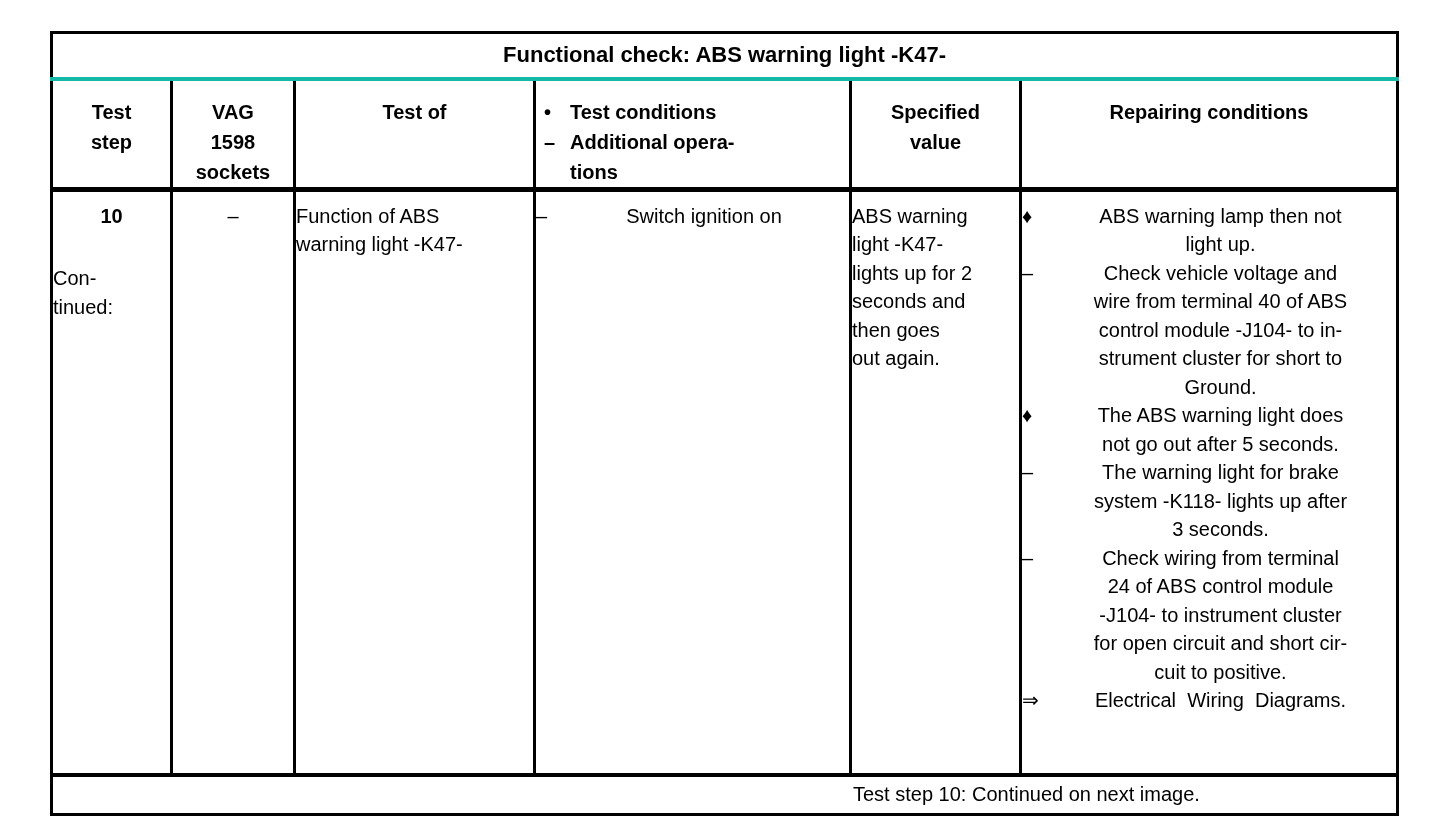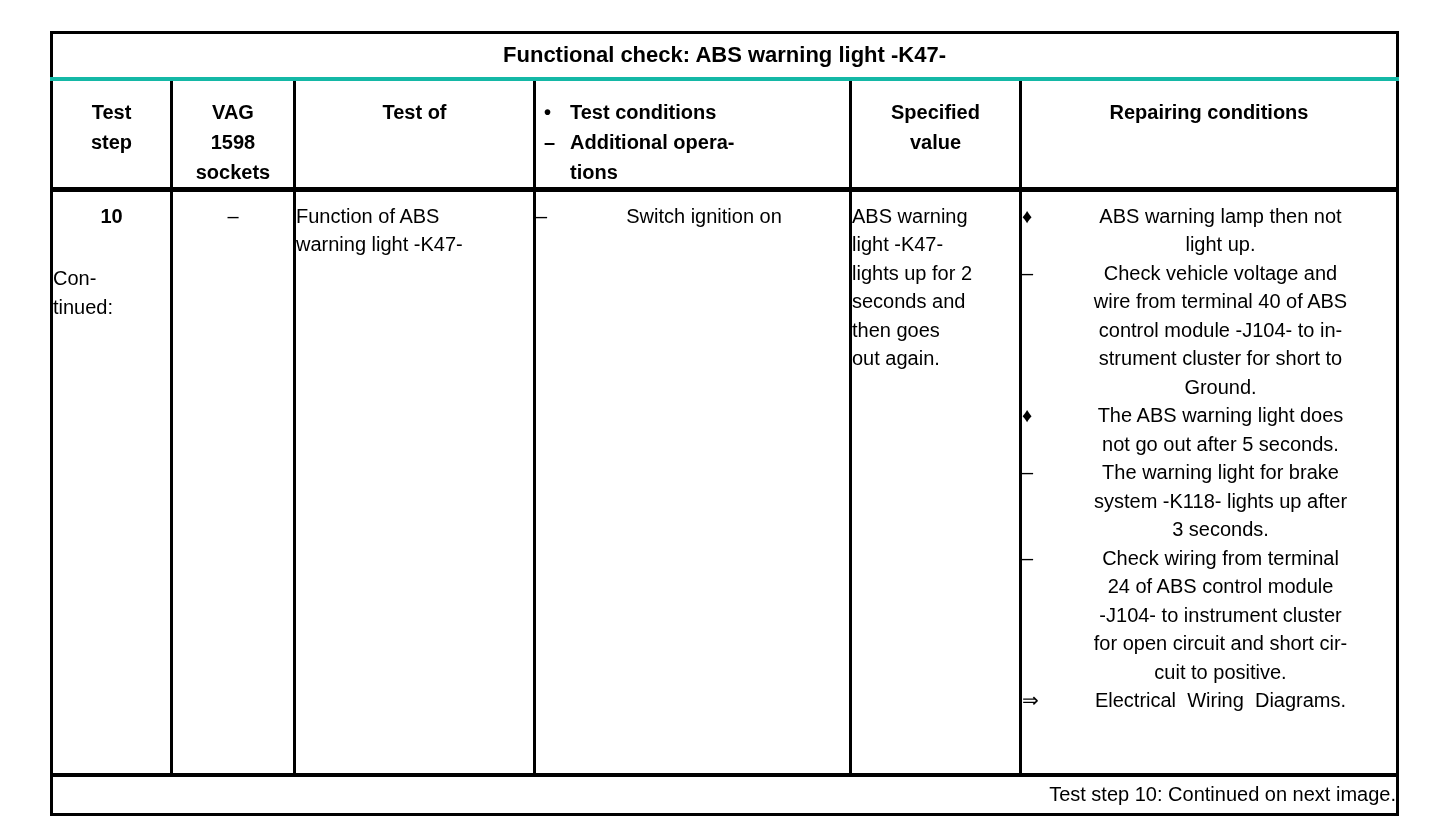--- a/index.html
+++ b/index.html
@@ -58,21 +58,21 @@
   .hitem { display:flex; align-items:flex-start; }
   .hitem .marker { flex:0 0 26px; width:26px; }
   .hitem .txt { flex:1 1 auto; white-space:pre-wrap; }
 
   
   .footer-cell {
     height:39px;
     border-top:4px solid #000;
     vertical-align:middle;
     font-size:20px;
-    text-align:right; padding-left:800px;
+    text-align:left; padding-left:800px;
     white-space:nowrap;
   }
 </style>
 </head>
 <body>
 
 <div class="page">
   <table class="check-table">
     <colgroup>
       <col style="width:120px">

